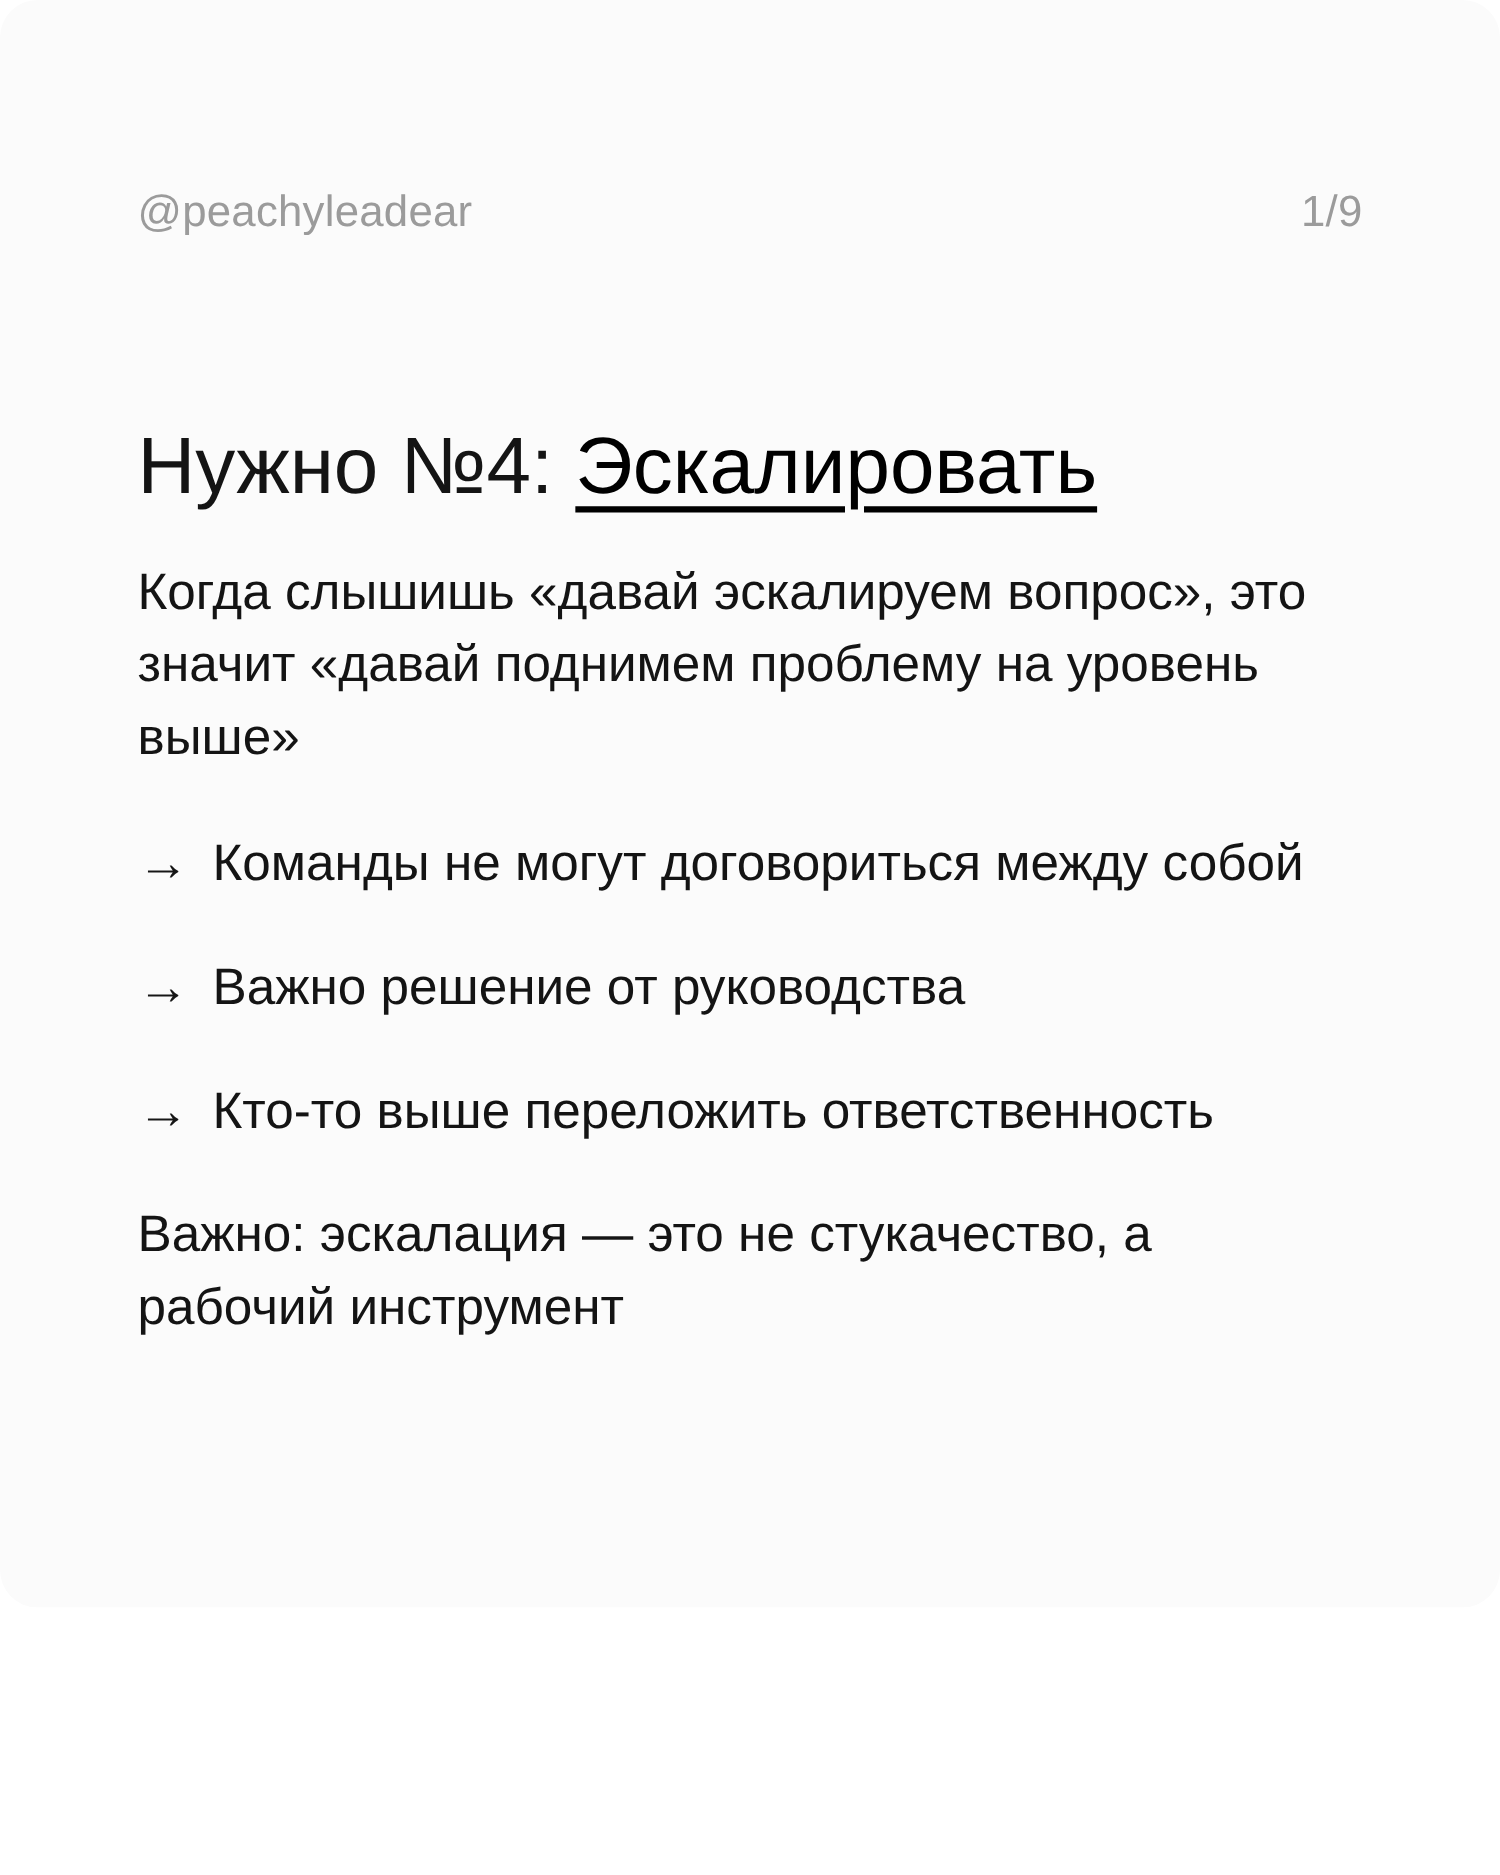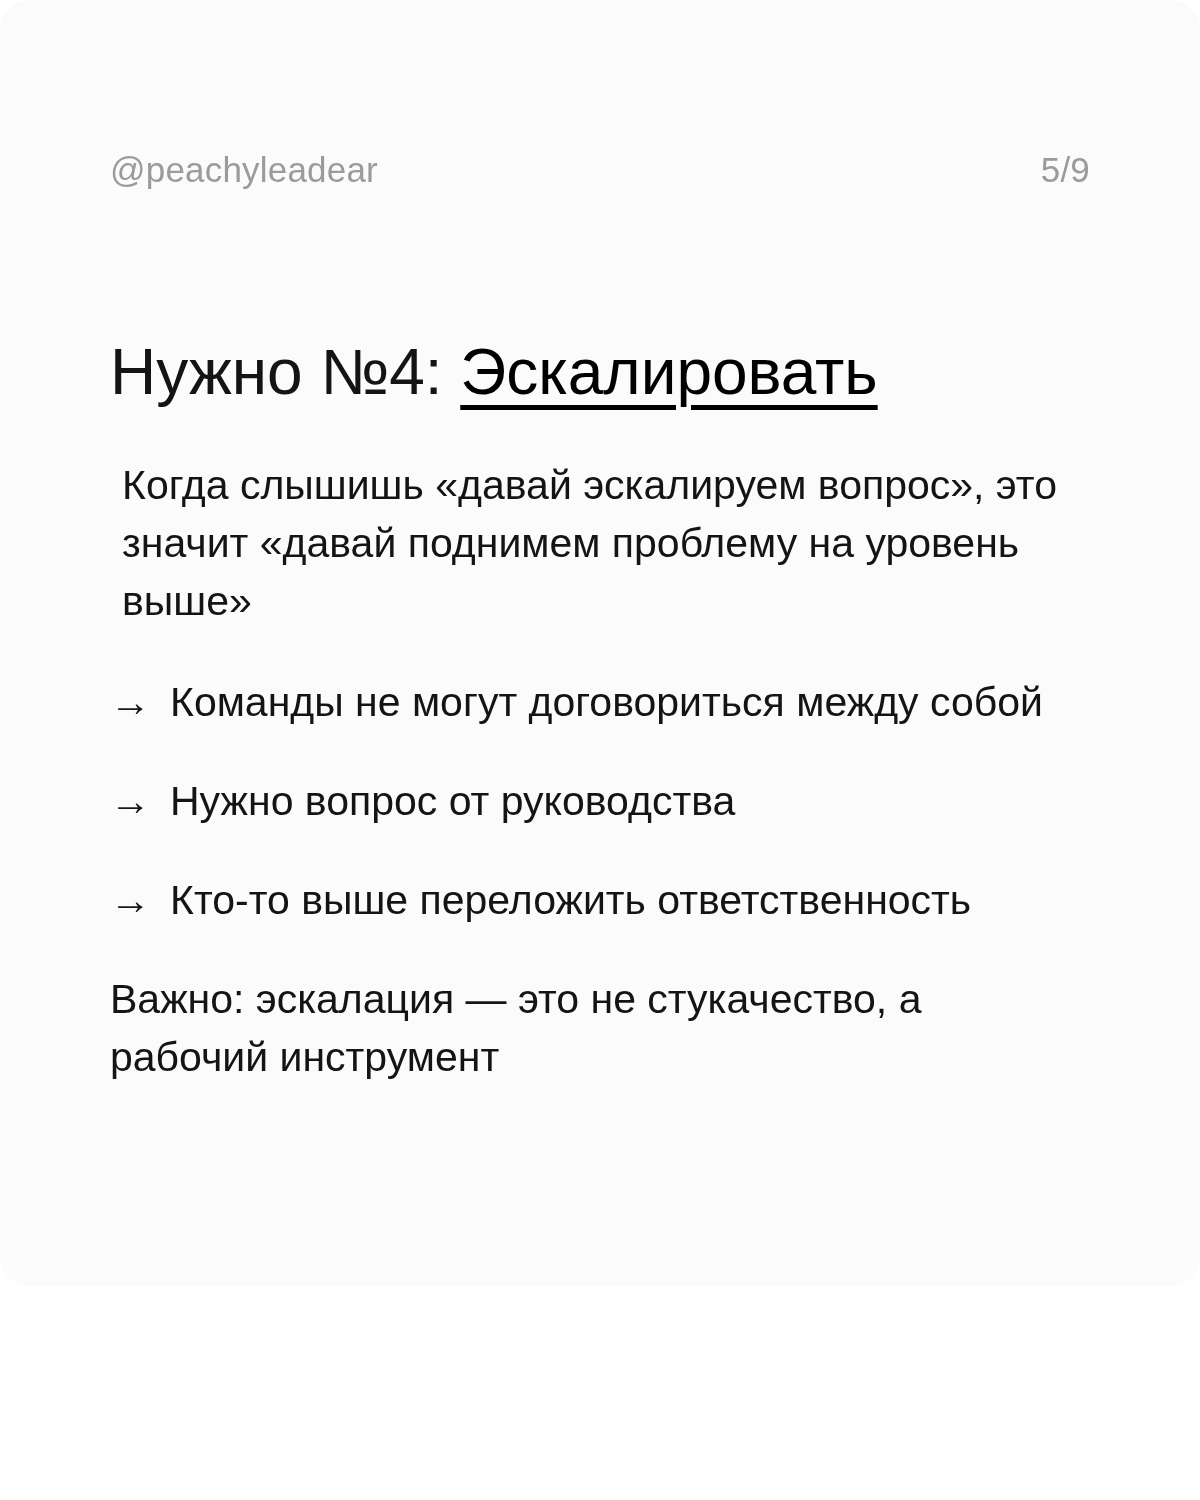--- a/index.html
+++ b/index.html
@@ -54,21 +54,21 @@
   .main {
     position: absolute;
     top: 444px;
     left: 110px;
     right: 105px;
     font-size: 41px;
     line-height: 58px;
     color: #141414;
   }
   .intro { margin: 0; }
-  .intro-line { margin: 12px; }
+  .intro-line { margin: 0; }
   .bullet-list {
     list-style: none;
     margin: 43px 0 0 0;
     padding: 0;
   }
   .bullet-item {
     display: flex;
     align-items: flex-start;
     margin-bottom: 41px;
   }
@@ -105,39 +105,39 @@
     stroke-linejoin: round;
   }
 </style>
 </head>
 <body>
 
 <div class="canvas">
 
   <div class="header">
     <span>@peachyleadear</span>
-    <span>5/9</span>
+    <span>1/9</span>
   </div>
 
   <h1 class="title"><span>Нужно №4: </span><span class="term-link">Эскалировать</span></h1>
 
   <div class="main">
 
     <div class="intro">
       <div class="intro-line">Когда слышишь «давай эскалируем вопрос», это значит «давай поднимем проблему на уровень выше»</div>
     </div>
 
     <ul class="bullet-list">
       <li class="bullet-item">
         <span class="arrow-bullet">→</span>
         <span class="bullet-text">Команды не могут договориться между собой</span>
       </li>
       <li class="bullet-item">
         <span class="arrow-bullet">→</span>
-        <span class="bullet-text">Нужно вопрос от руководства</span>
+        <span class="bullet-text">Важно решение от руководства</span>
       </li>
       <li class="bullet-item">
         <span class="arrow-bullet">→</span>
         <span class="bullet-text">Кто-то выше переложить ответственность</span>
       </li>
     </ul>
 
     <p class="note">Важно: эскалация — это не стукачество, а рабочий инструмент</p>
 
   </div>

